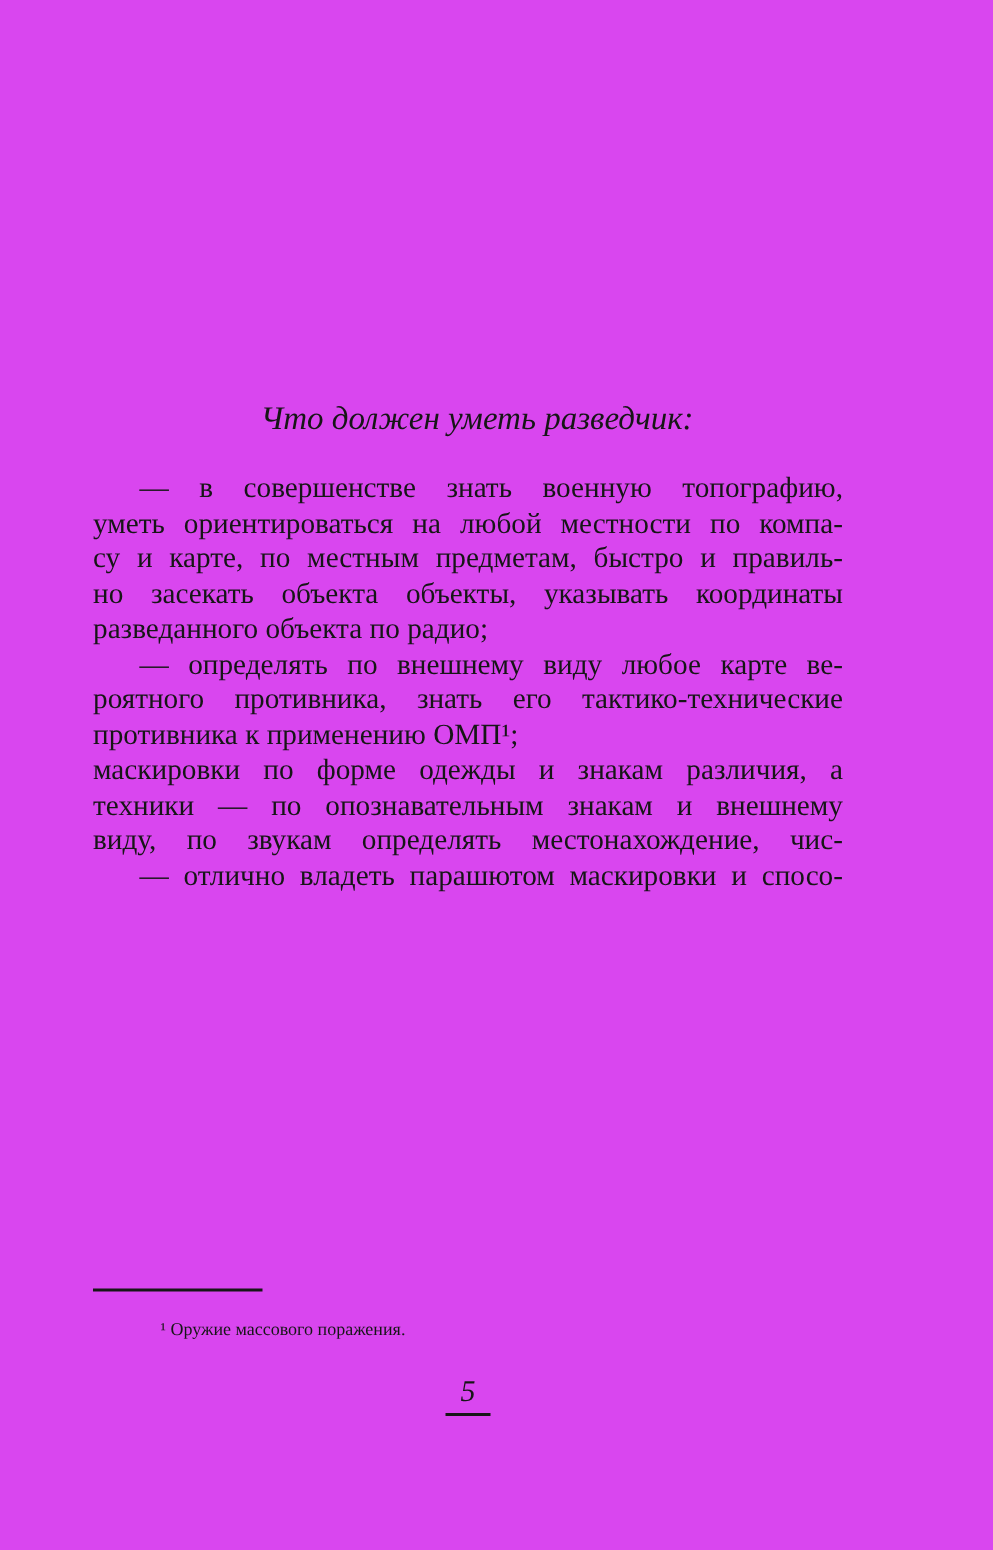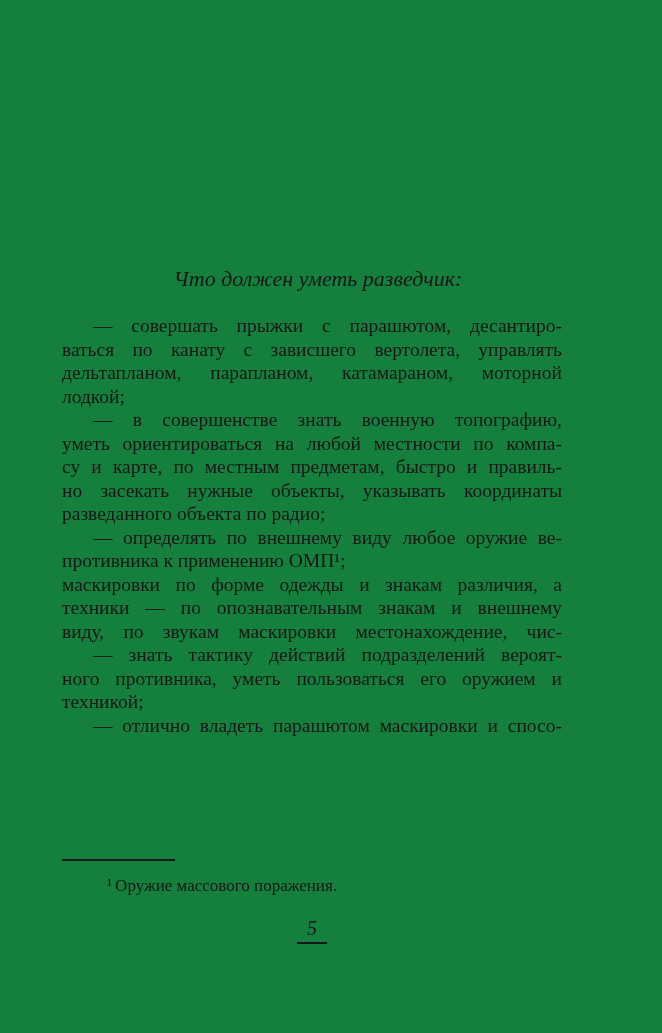--- a/index.html
+++ b/index.html
@@ -4,21 +4,21 @@
 <style>
   html, body {
     margin: 0;
     padding: 0;
     background: #ffffff;
   }
   .page {
     position: relative;
     width: 662px;
     height: 1033px;
-    background: #15803d;
+    background: #d946ef;
     color: #161616;
     font-family: "Liberation Serif", "DejaVu Serif", serif;
     overflow: hidden;
   }
   .chapter-title {
     position: absolute;
     top: 264px;
     left: 62px;
     width: 500px;
     padding-left: 12px;
@@ -59,21 +59,21 @@
     left: 62px;
     width: 113px;
     height: 2px;
     background: #161616;
   }
   .footnote {
     position: absolute;
     top: 875px;
     left: 62px;
     width: 500px;
-    font-size: 17px;
+    font-size: 12px;
     line-height: 22px;
     text-indent: 45px;
   }
   .fn-marker { margin-right: 3px; }
   .page-footer {
     position: absolute;
     top: 916px;
     left: 62px;
     width: 500px;
     text-align: center;
@@ -89,51 +89,41 @@
 </style>
 </head>
 <body>
 
 <div class="page">
 
   <h1 class="chapter-title">Что должен уметь разведчик:</h1>
 
   <div class="body-text">
 
-    <div class="para">
-      <div class="line first">— совершать прыжки с парашютом, десантиро-</div>
-      <div class="line">ваться по канату с зависшего вертолета, управлять</div>
-      <div class="line">дельтапланом, парапланом, катамараном, моторной</div>
-      <div class="line last">лодкой;</div>
-    </div>
 
     <div class="para">
       <div class="line first">— в совершенстве знать военную топографию,</div>
       <div class="line">уметь ориентироваться на любой местности по компа-</div>
       <div class="line">су и карте, по местным предметам, быстро и правиль-</div>
-      <div class="line">но засекать нужные объекты, указывать координаты</div>
+      <div class="line">но засекать объекта объекты, указывать координаты</div>
       <div class="line last">разведанного объекта по радио;</div>
     </div>
 
     <div class="para">
-      <div class="line first">— определять по внешнему виду любое оружие ве-</div>
+      <div class="line first">— определять по внешнему виду любое карте ве-</div>
+      <div class="line">роятного противника, знать его тактико-технические</div>
       <div class="line last">противника к применению ОМП¹;</div>
     </div>
 
     <div class="para">
       <div class="line">маскировки по форме одежды и знакам различия, а</div>
       <div class="line">техники — по опознавательным знакам и внешнему</div>
-      <div class="line">виду, по звукам маскировки местонахождение, чис-</div>
+      <div class="line">виду, по звукам определять местонахождение, чис-</div>
     </div>
 
-    <div class="para">
-      <div class="line first">— знать тактику действий подразделений вероят-</div>
-      <div class="line">ного противника, уметь пользоваться его оружием и</div>
-      <div class="line last">техникой;</div>
-    </div>
 
     <div class="para">
       <div class="line first">— отлично владеть парашютом маскировки и спосо-</div>
     </div>
 
   </div>
 
   <div class="footnote-rule"></div>
 
   <div class="footnote">

